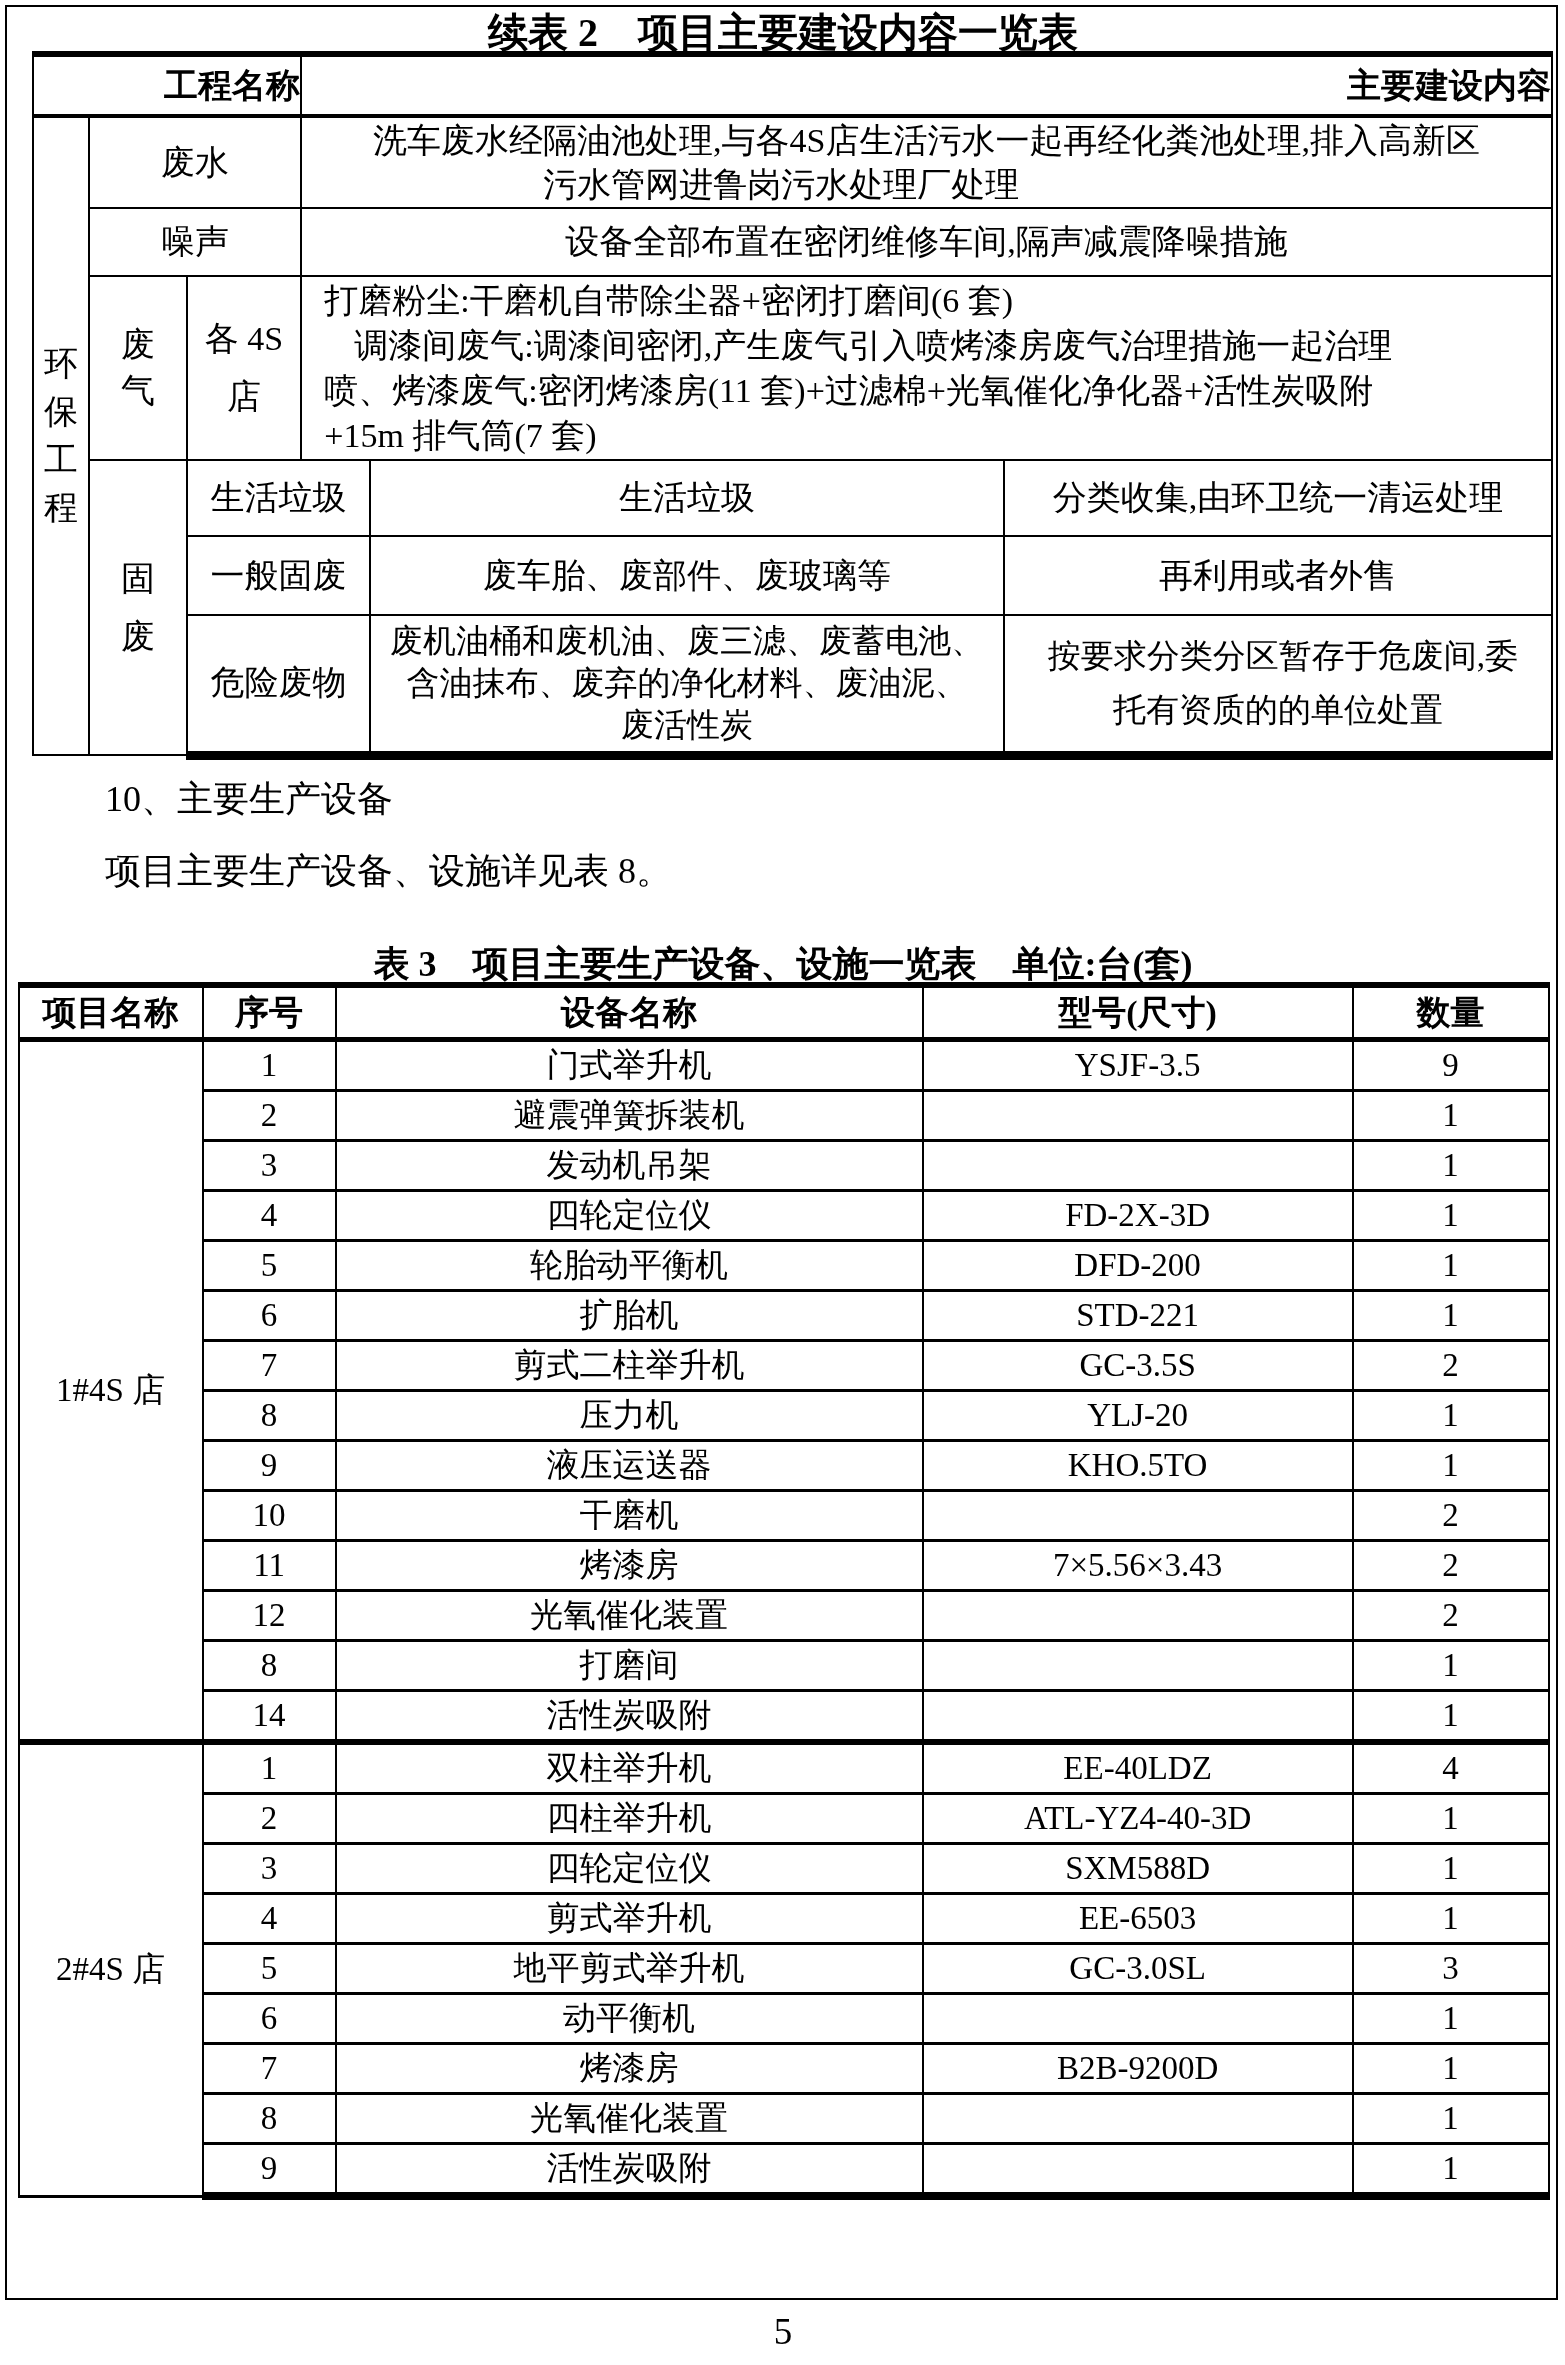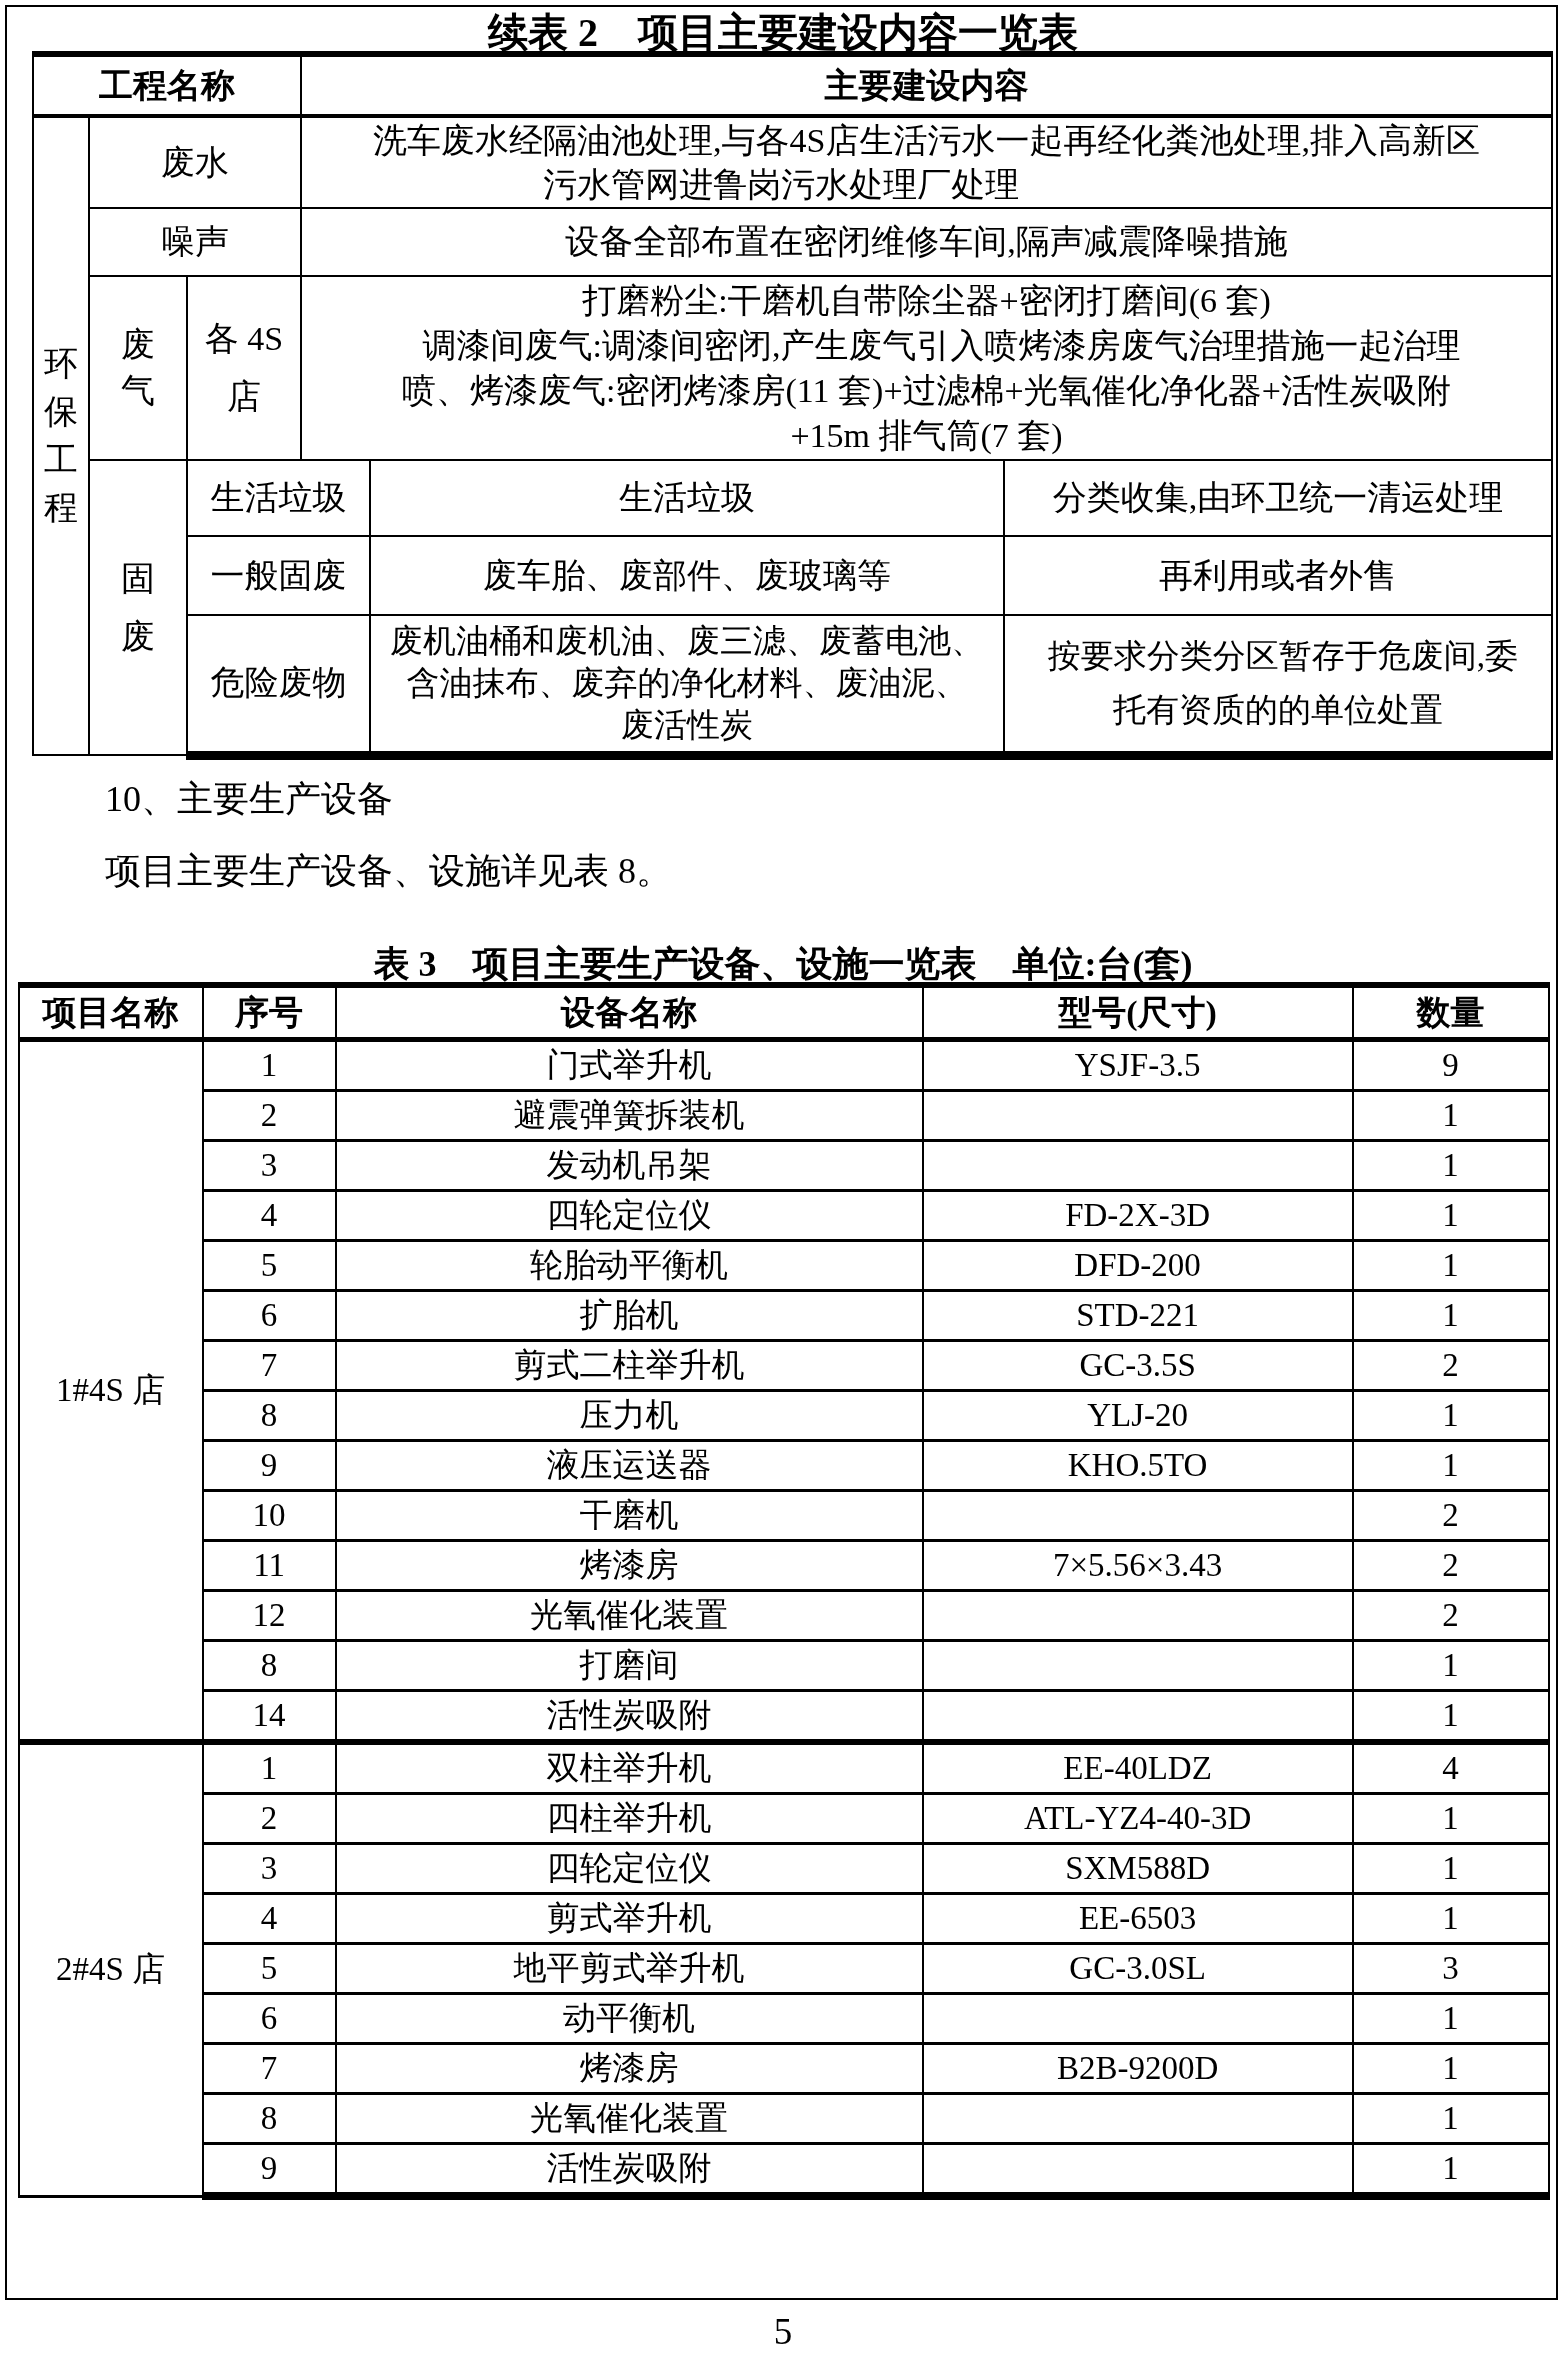--- a/index.html
+++ b/index.html
@@ -39,35 +39,35 @@
   
   table.t2{
     position:absolute;left:32px;top:51px;
     border-collapse:collapse;table-layout:fixed;width:1519px;
     font-size:34px;
   }
   .t2 td{
     border:2.4px solid #000;padding:0;text-align:center;vertical-align:middle;
     overflow:hidden;
   }
-  .t2 tr.r-head td{border-top:6.4px solid #000;border-bottom:4.8px solid #000;font-weight:bold;height:57px;}
+  .t2 tr.r-head td{border-top:6.4px solid #000;border-bottom:4.8px solid #000;font-weight:bold;height:57px;text-align:right;}
   .t2 tr.r-water{height:92px;}
   .t2 tr.r-noise{height:68px;}
   .t2 tr.r-gas{height:184px;}
   .t2 tr.r-life{height:76px;}
   .t2 tr.r-general{height:79px;padding-left:24px;}
   .t2 tr.r-hazard{height:140px;}
   .t2 tr.r-hazard td{border-bottom:9.6px solid #000;}
   .t2 .vert{line-height:48px;}
   .t2 .vert2{line-height:58px;}
   .t2 .sub2{line-height:58px;}
   .t2 .content{padding:0 22.3px;}
   .t2 .water-l1{text-align:center;line-height:44px;}
   .t2 .water-l2{text-align:left;line-height:44px;padding-left:219px;}
-  .t2 .gas-line{text-align:center;line-height:45px;}
+  .t2 .gas-line{text-align:left;line-height:45px;}
   .t2 .gas-indent{padding-left:30px;}
   .t2 .hz-content{font-size:33px;line-height:42px;}
   .t2 .hz-measure1{text-align:right;font-size:33px;line-height:35px;padding:0 33px;margin-bottom:19px;}
   .t2 .hz-measure2{text-align:center;font-size:33px;line-height:35px;}
   .t2 .measure{font-size:34px;padding:0 19px;}
 
   
   table.t3{
     position:absolute;left:17.6px;top:982px;
     border-collapse:collapse;table-layout:fixed;width:1531px;

